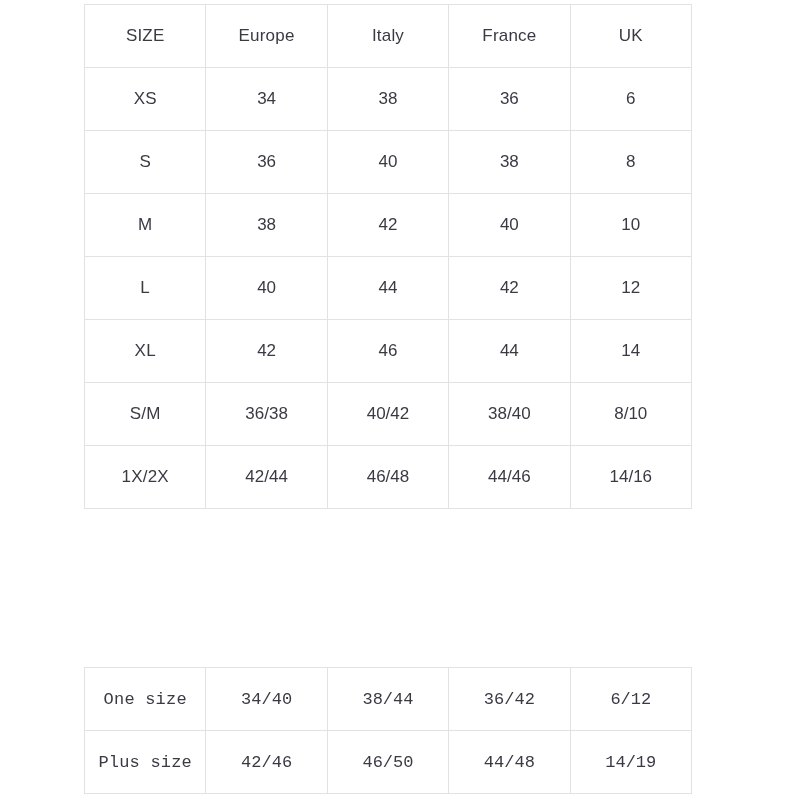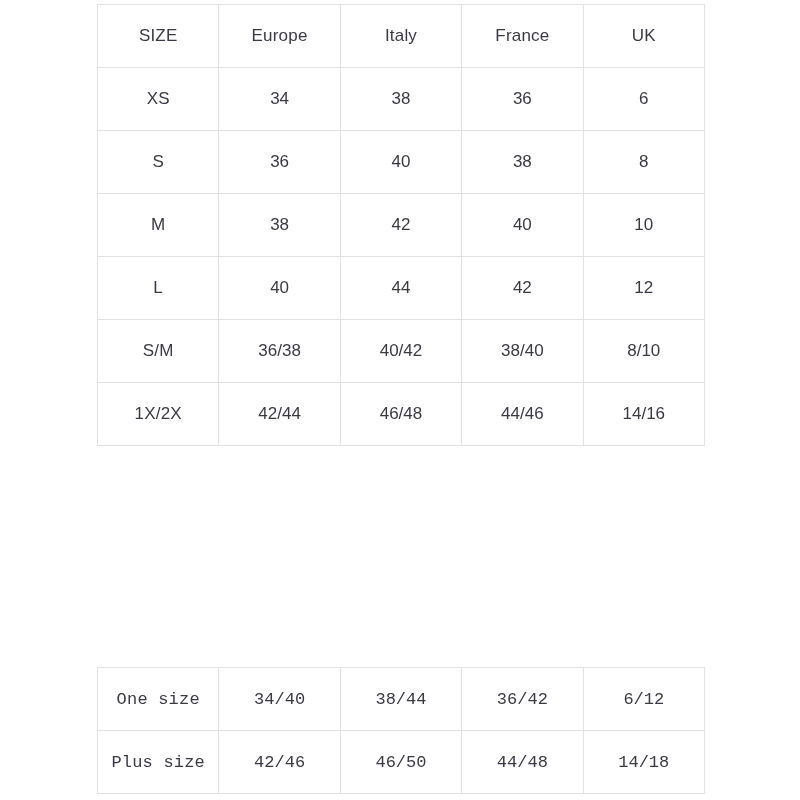--- a/index.html
+++ b/index.html
@@ -15,21 +15,21 @@
     overflow: hidden;
   }
   .page {
     width: 800px;
     height: 800px;
     position: relative;
     box-sizing: border-box;
   }
   .table-wrap {
     position: absolute;
-    left: 97px;
+    left: 84px;
     width: 608px;
   }
   #main-table-wrap { top: 4px; }
   #secondary-table-wrap { top: 667px; }
 
   table.size-table {
     border-collapse: collapse;
     width: 608px;
     table-layout: fixed;
   }
@@ -115,20 +115,27 @@
           <td class="cell">10</td>
         </tr>
         <tr>
           <td class="rowlabel">L</td>
           <td class="cell">40</td>
           <td class="cell">44</td>
           <td class="cell">42</td>
           <td class="cell">12</td>
         </tr>
         <tr>
+          <td class="rowlabel">XL</td>
+          <td class="cell">42</td>
+          <td class="cell">46</td>
+          <td class="cell">44</td>
+          <td class="cell">14</td>
+        </tr>
+        <tr>
           <td class="rowlabel">S/M</td>
           <td class="cell">36/38</td>
           <td class="cell">40/42</td>
           <td class="cell">38/40</td>
           <td class="cell">8/10</td>
         </tr>
         <tr>
           <td class="rowlabel">1X/2X</td>
           <td class="cell">42/44</td>
           <td class="cell">46/48</td>
@@ -154,19 +161,19 @@
           <td class="cell">34/40</td>
           <td class="cell">38/44</td>
           <td class="cell">36/42</td>
           <td class="cell">6/12</td>
         </tr>
         <tr>
           <td class="rowlabel">Plus size</td>
           <td class="cell">42/46</td>
           <td class="cell">46/50</td>
           <td class="cell">44/48</td>
-          <td class="cell">14/18</td>
+          <td class="cell">14/19</td>
         </tr>
       </tbody>
     </table>
   </div>
 
 </div>
 
 </body></html>

